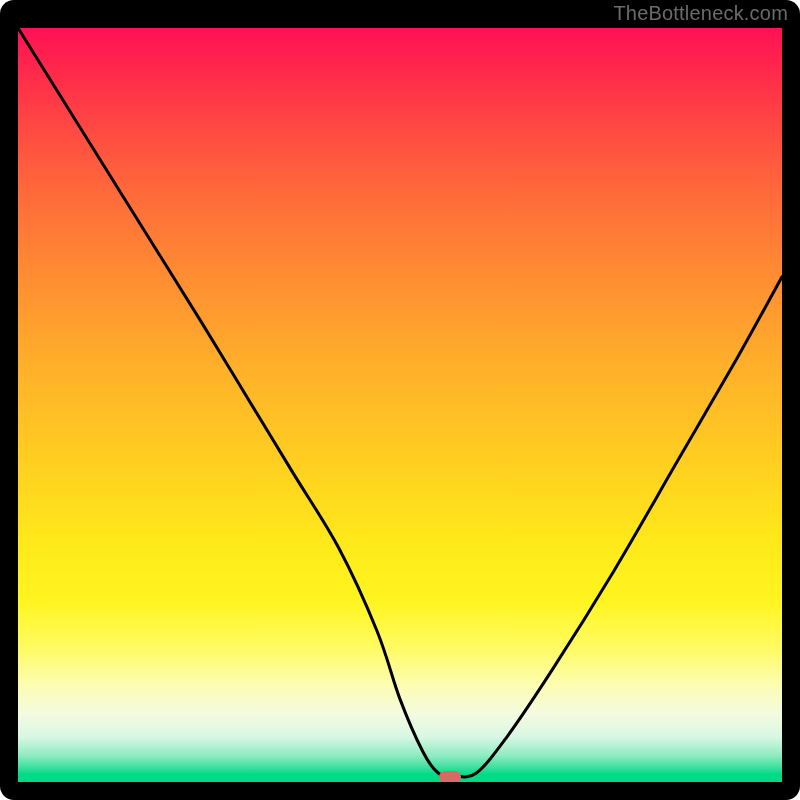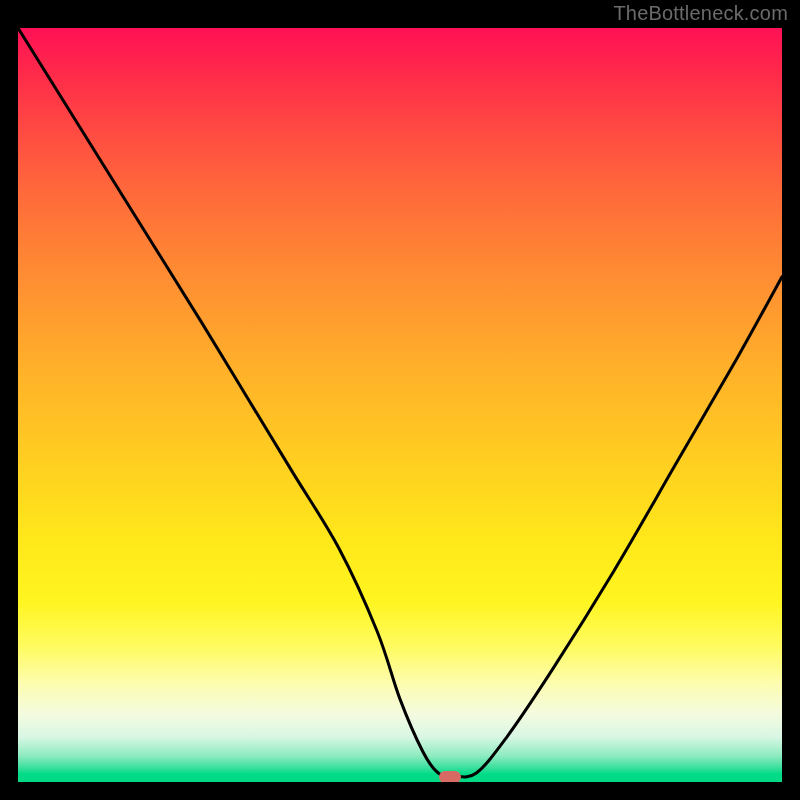--- a/index.html
+++ b/index.html
@@ -9,20 +9,21 @@
     width: 800px;
     height: 800px;
     overflow: hidden;
     font-family: Arial, Helvetica, sans-serif;
   }
   .outer {
     width: 800px;
     height: 800px;
     background: #000;
     position: relative;
+    border-radius: 14px;
   }
   .watermark {
     position: absolute;
     top: 2px;
     right: 12px;
     color: #6b6b6b;
     font-size: 20px;
     font-weight: 500;
     letter-spacing: 0.2px;
     z-index: 10;

